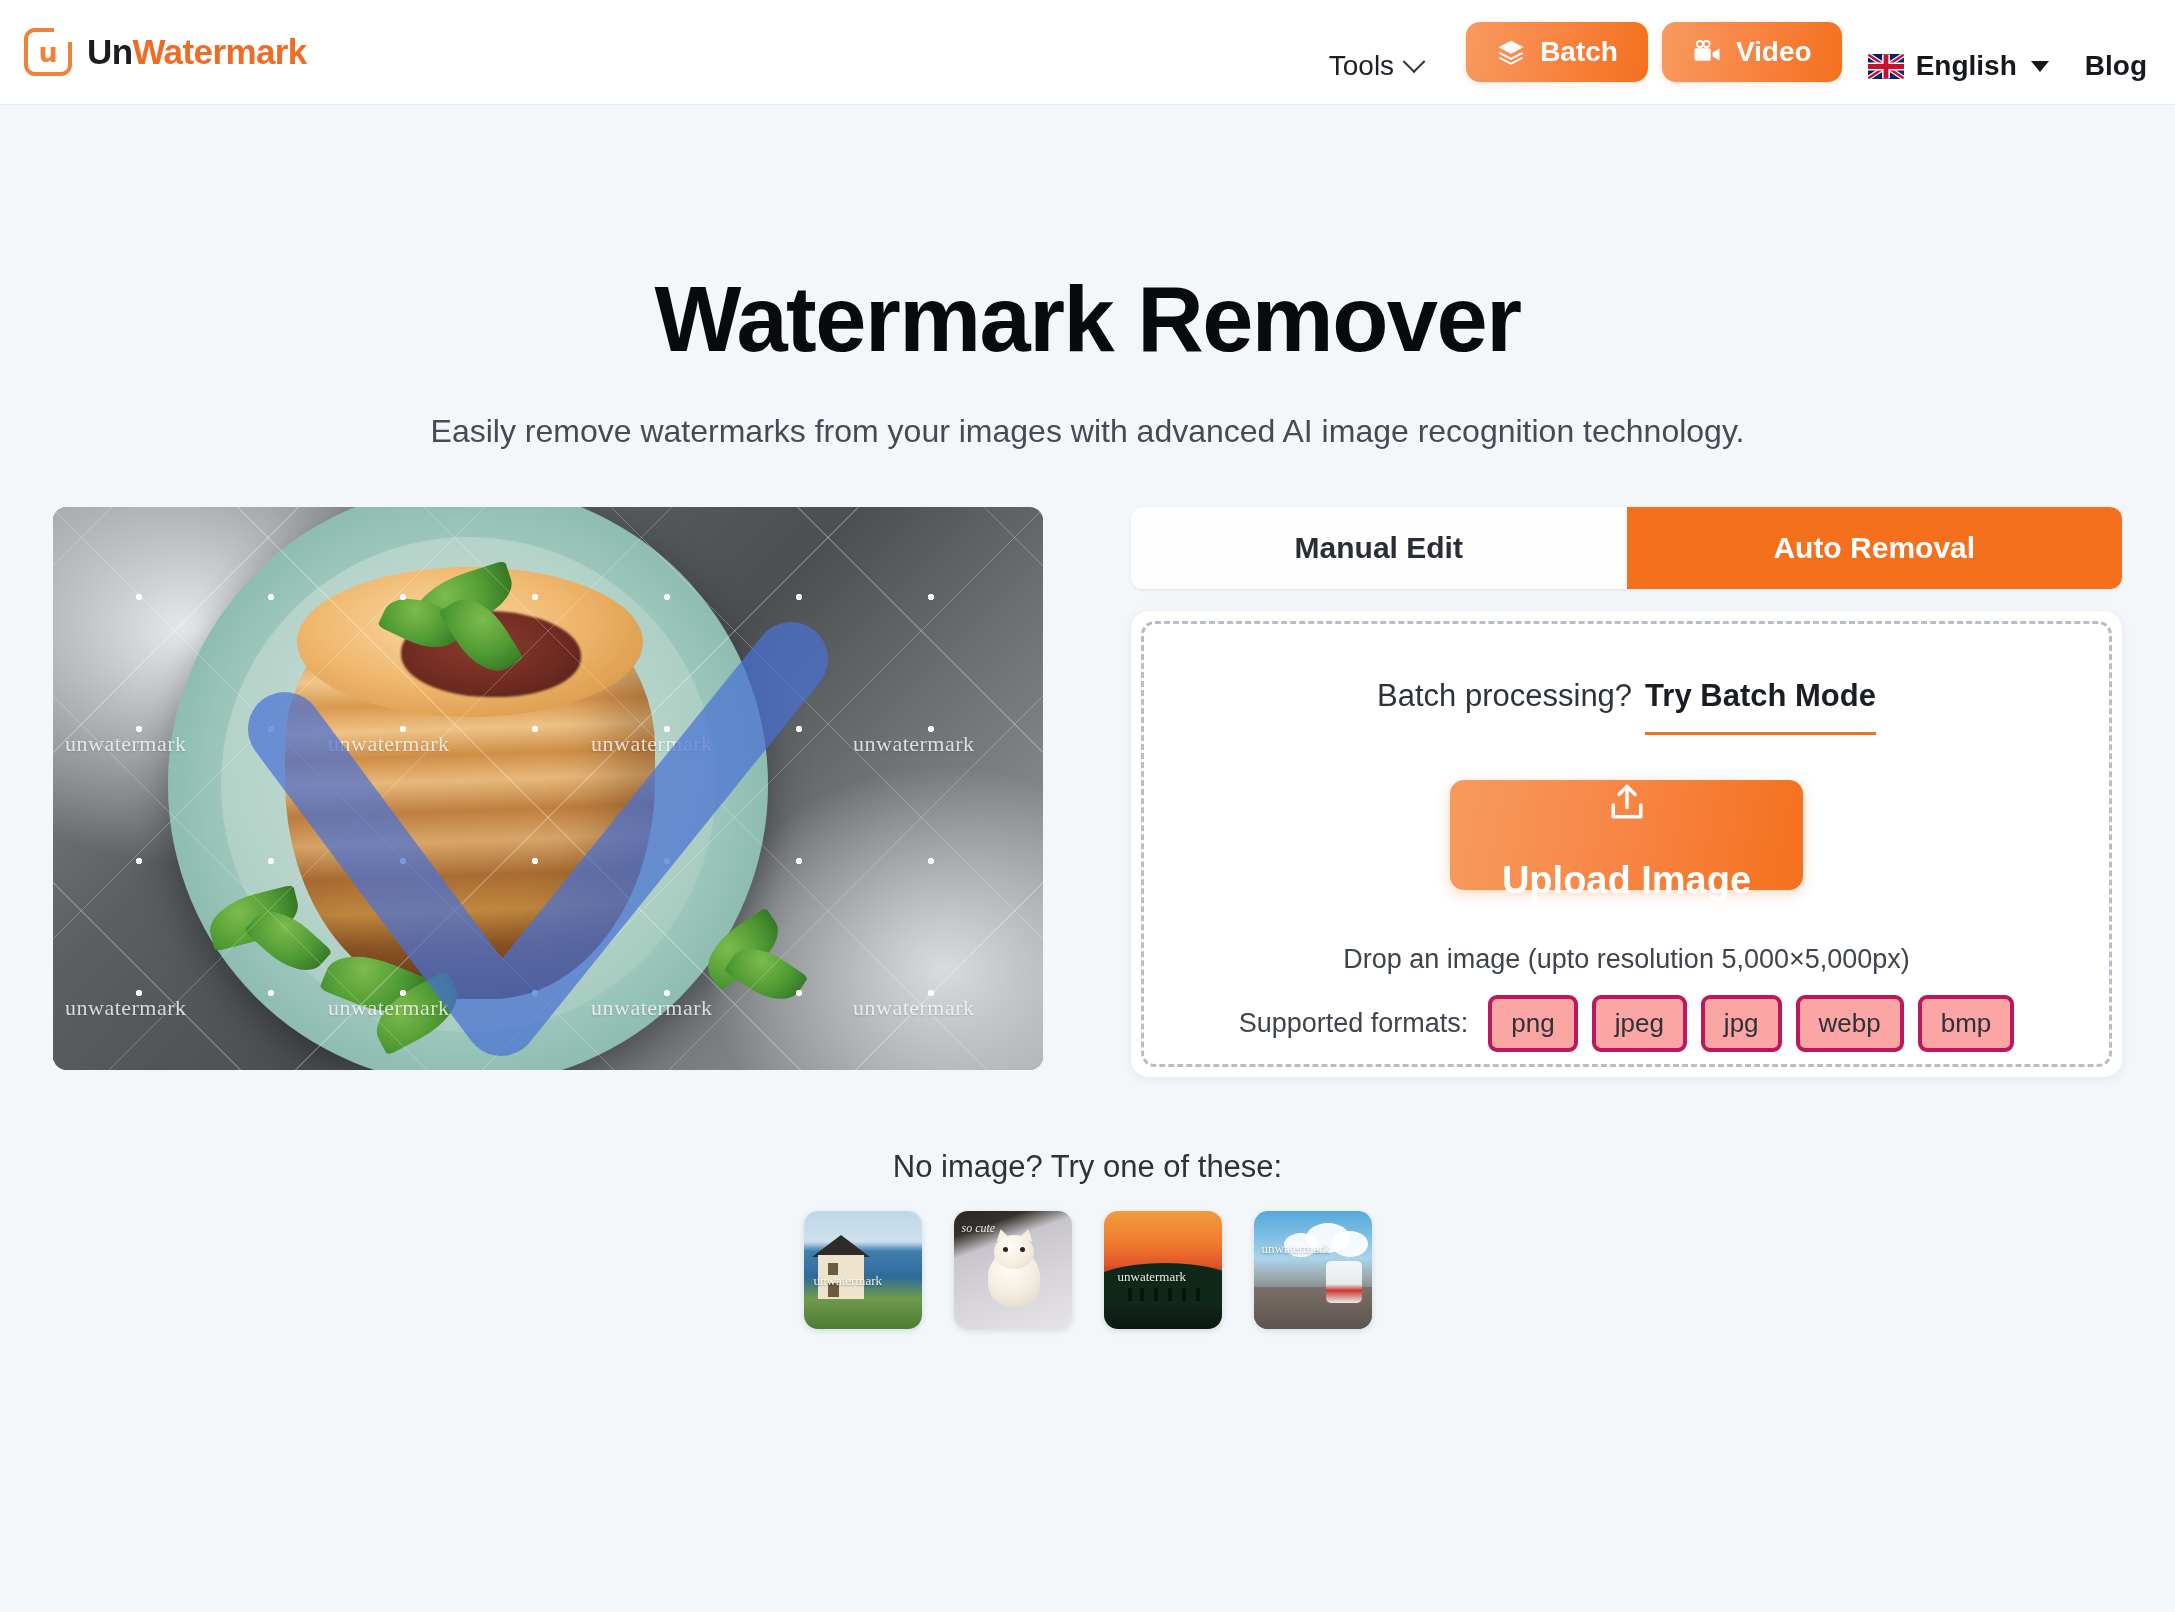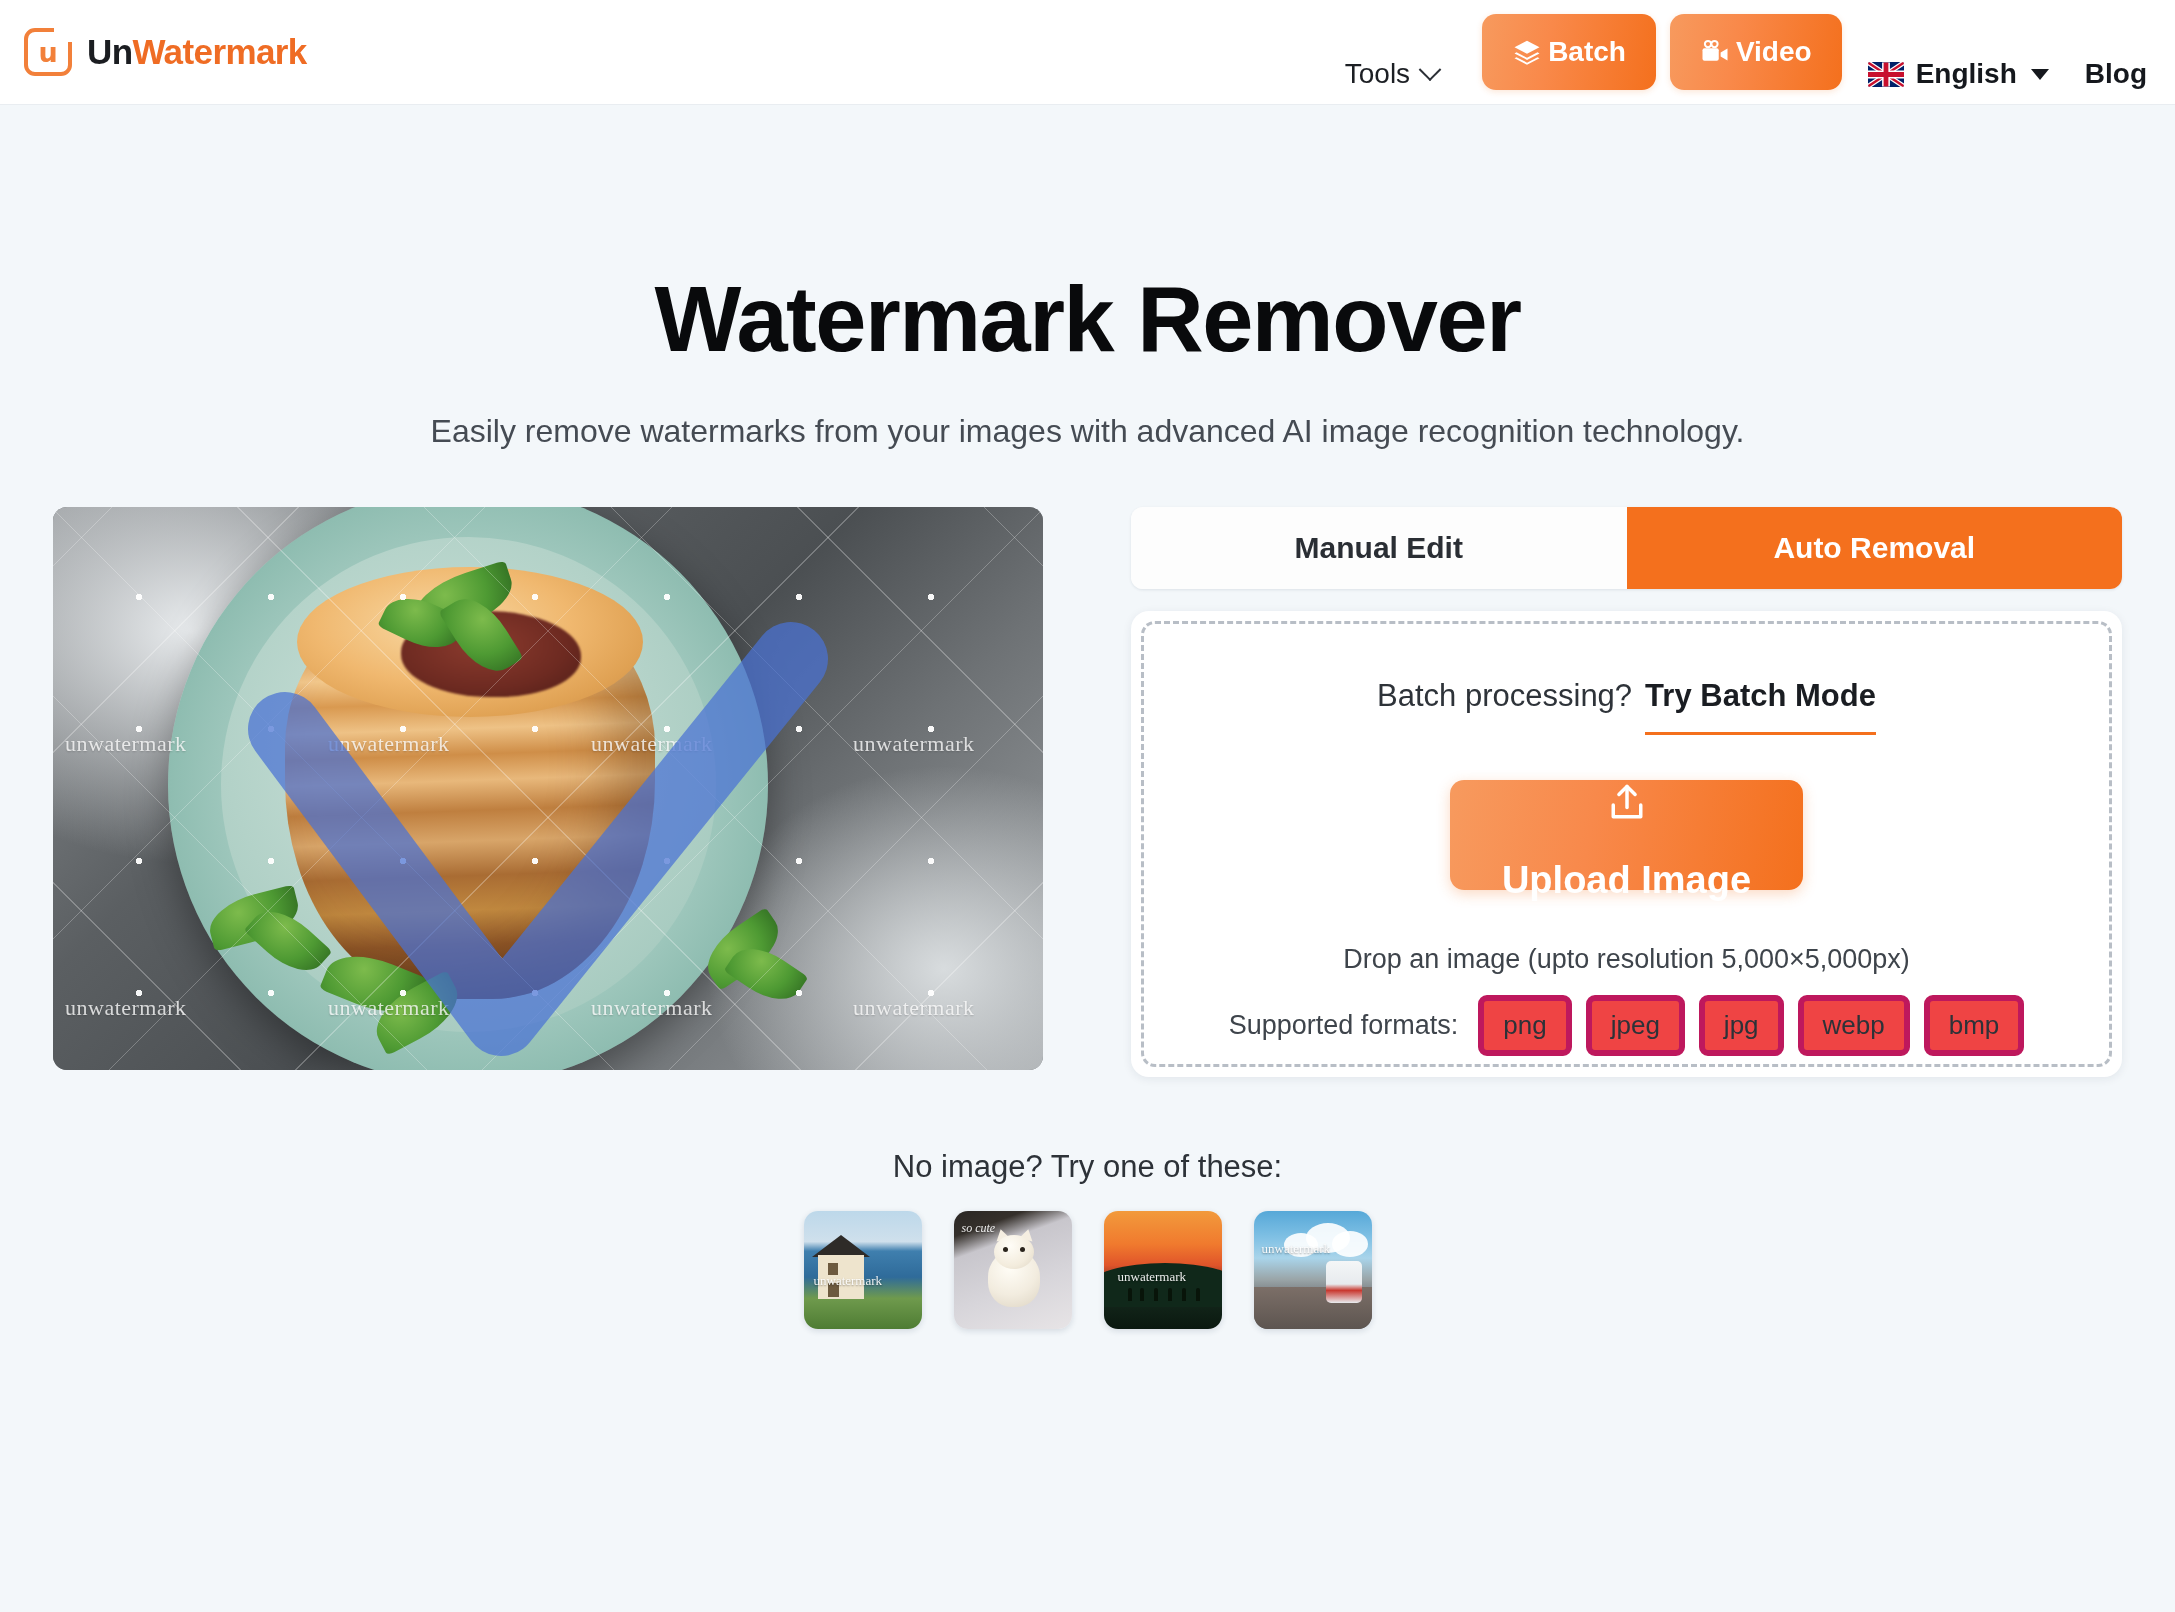--- a/index.html
+++ b/index.html
@@ -54,22 +54,22 @@
     font-size: 28px; color: #1c1f24; font-weight: 400;
     padding: 0 22px 0 0; margin-right: 22px; cursor: pointer;
   }
   .chev {
     width: 16px; height: 16px;
     border-right: 2.5px solid #2b2f36;
     border-bottom: 2.5px solid #2b2f36;
     transform: rotate(45deg) translate(-3px,-3px);
   }
   .pill-btn {
-    display: flex; align-items: center; gap: 6px;
-    height: 76px; padding: 0 30px;
+    display: flex; align-items: center; gap: 14px;
+    height: 60px; padding: 0 30px;
     border-radius: 14px;
     background: linear-gradient(100deg,#f79a5e 0%,#f9894a 38%,#f4701d 100%);
     color: #fff; font-size: 28px; font-weight: 700;
     cursor: pointer; border: none;
     box-shadow: 0 2px 6px rgba(240,120,40,.18);
   }
   .pill-btn + .pill-btn { margin-left: 14px; }
   .pill-btn svg { display:block; }
   .lang {
     display: flex; align-items: center; gap: 12px;
@@ -284,22 +284,22 @@
   .drop-hint {
     margin-top: 54px;
     font-size: 27px; color: #3e444b;
   }
   .formats {
     margin-top: 20px;
     display: flex; align-items: center; gap: 14px;
     font-size: 27px; color: #3e444b;
   }
   .fmt-chip {
-    background: #ef4444;
-    border: 6px solid #be185d;
+    background: #fca5a5;
+    border: 4px solid #be185d;
     border-radius: 9px;
     padding: 9px 19px;
     font-size: 26px;
     color: #2d3238;
     cursor: pointer;
   }
   .formats-label { margin-right: 6px; }
 
   
   .samples { text-align: center; margin-top: 72px; }

